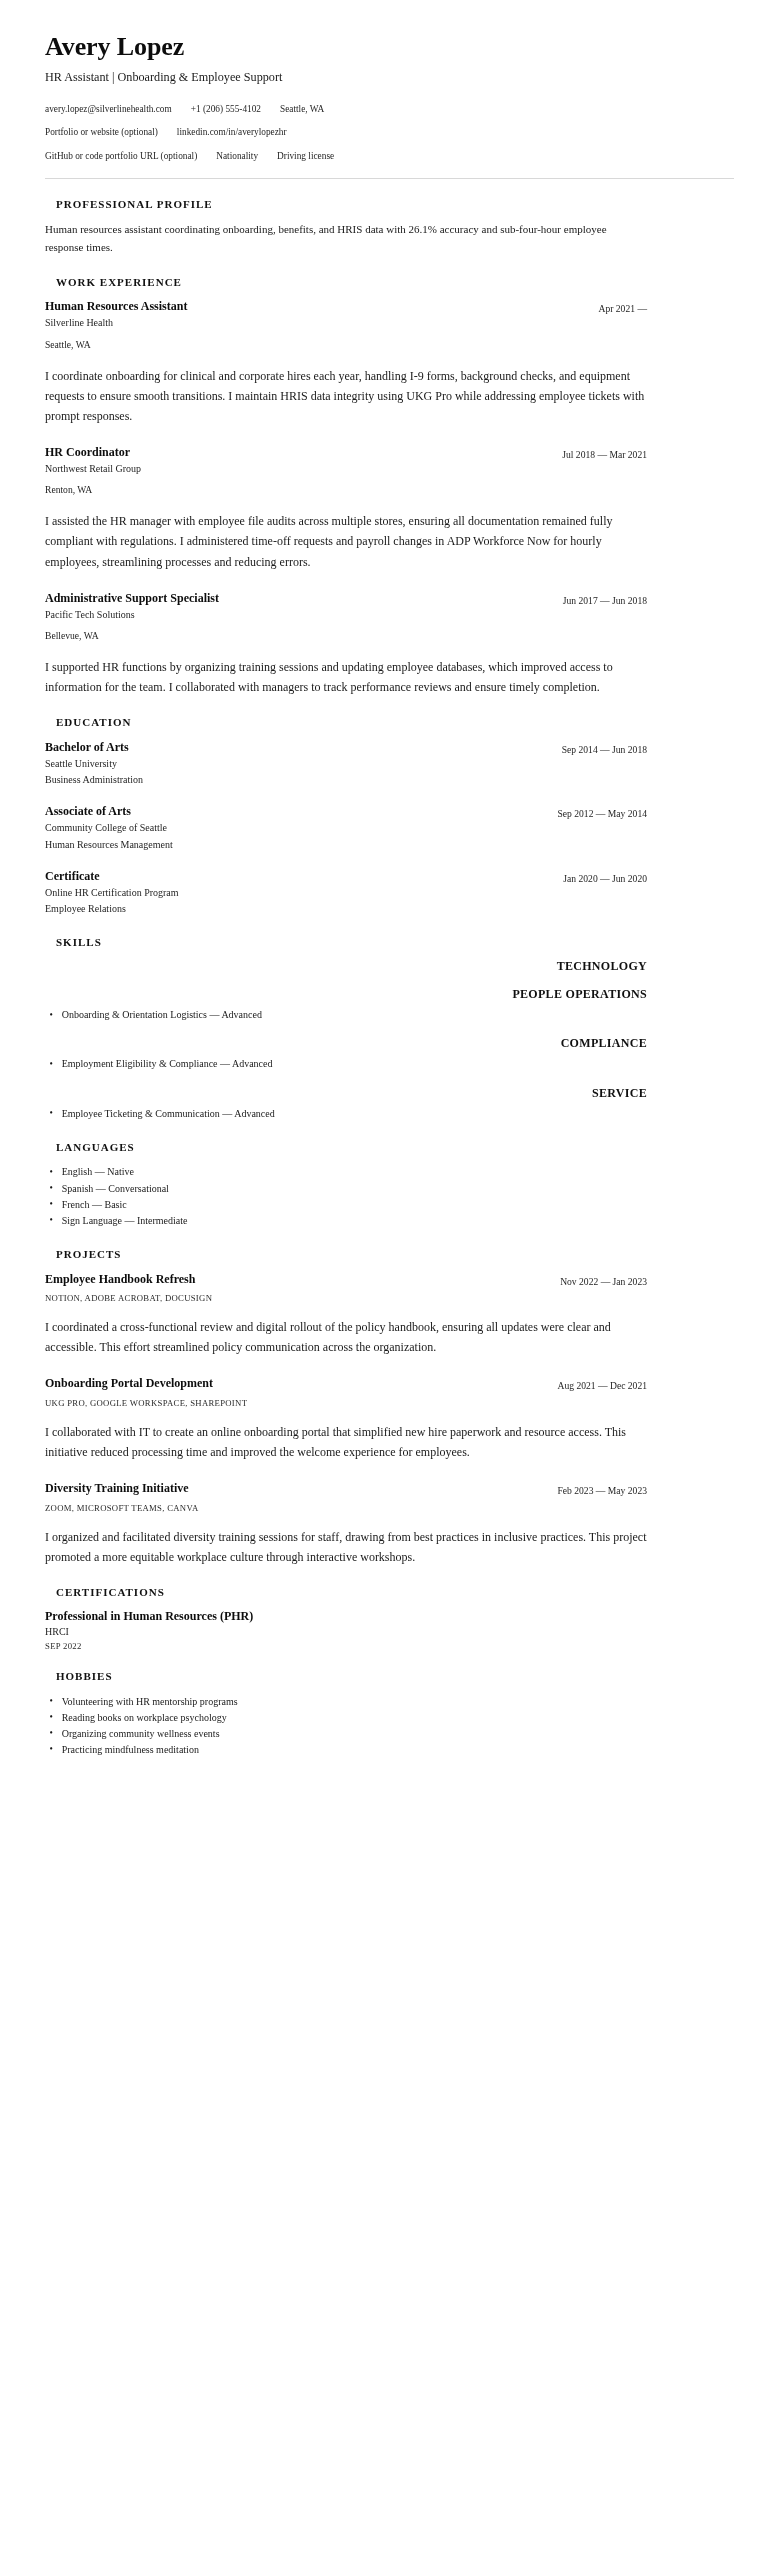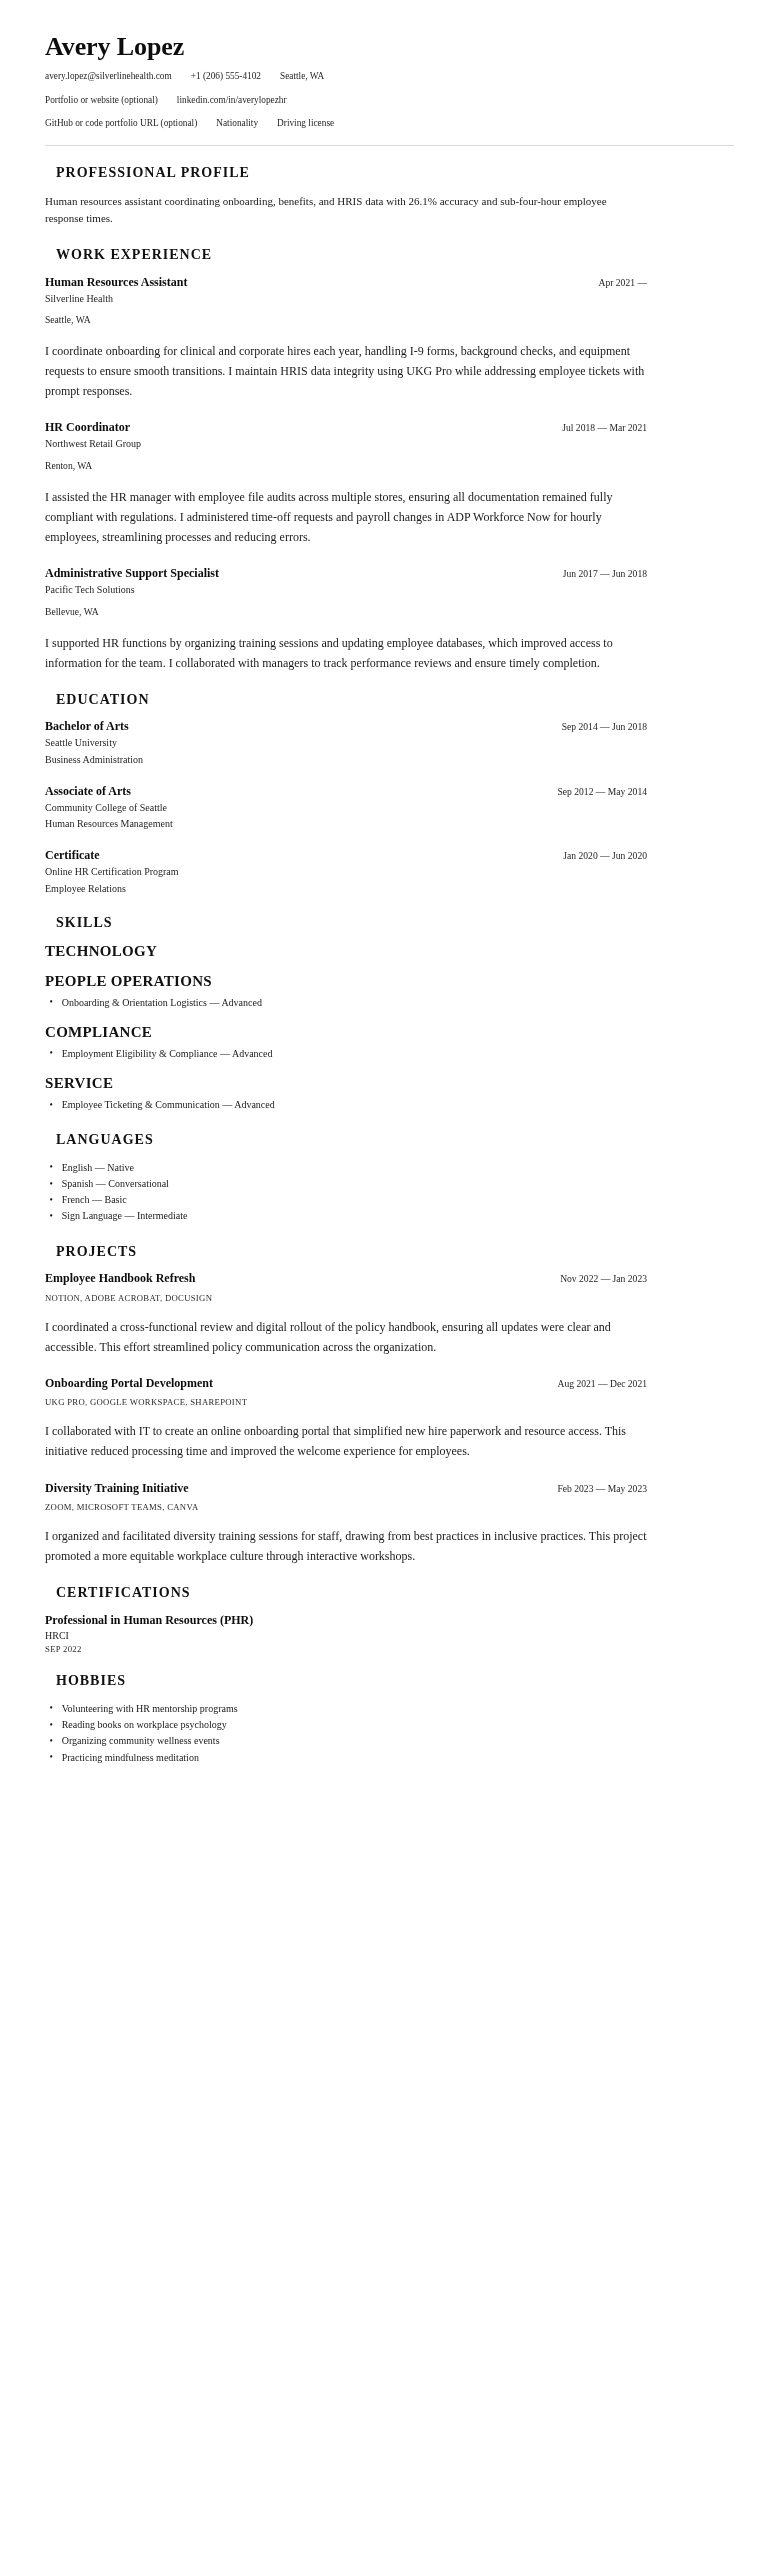--- a/index.html
+++ b/index.html
@@ -54,21 +54,21 @@
   .divider {
     border: none;
     border-top: 1.3px solid #d8d8d8;
     margin: 14px 0 0 0;
     width: 689px;
   }
 
   
   .section { margin-top: 19px; }
   .section-title {
-    font-size: 14px;
+    font-size: 11px;
     font-weight: 700;
     text-transform: uppercase;
     letter-spacing: 1px;
     margin: 0 0 11.5px 0;
     color: #111;
     padding-left: 11px;
   }
 
   .summary {
     font-size: 11px;
@@ -76,21 +76,21 @@
     margin: 0;
     max-width: 661px;
     color: #1a1a1a;
   }
 
   
   .entry { margin-bottom: 19px; }
   .entry:last-child { margin-bottom: 0; }
   .entry-head {
     display: flex;
-    align-items: center;
+    align-items: flex-end;
     justify-content: space-between;
     gap: 13px;
   }
   .entry-title {
     font-size: 12px;
     font-weight: 700;
     line-height: 1.25;
     color: #0d0d0d;
     margin: 0;
   }
@@ -126,26 +126,27 @@
     letter-spacing: 0.3px;
     text-transform: uppercase;
     margin: 6.4px 0 0 0;
     color: #2a2a2a;
   }
 
   
   .skill-group { margin-bottom: 13px; }
   .skill-group:last-child { margin-bottom: 0; }
   .skill-cat {
-    font-size: 15px;
+    font-size: 12px;
     font-weight: 700;
     text-transform: uppercase;
     letter-spacing: 0.3px;
     margin: 0 0 5.1px 0;
     color: #111;
+    text-align: right;
   }
 
   ul.bullets {
     list-style: none;
     margin: 0;
     padding: 0;
   }
   ul.bullets li {
     font-size: 10px;
     line-height: 1.62;
@@ -179,20 +180,21 @@
     color: #2a2a2a;
   }
 </style>
 </head>
 <body>
 
 <div class="page">
 
   <header>
     <h1 class="name">Avery Lopez</h1>
+    <div class="headline">HR Assistant | Onboarding &amp; Employee Support</div>
 
     <div class="contact-row">
       <span class="ci">avery.lopez@silverlinehealth.com</span>
       <span class="ci">+1 (206) 555-4102</span>
       <span class="ci">Seattle, WA</span>
     </div>
 
     <div class="contact-row">
       <span class="ci">Portfolio or website (optional)</span>
       <span class="ci">linkedin.com/in/averylopezhr</span>

